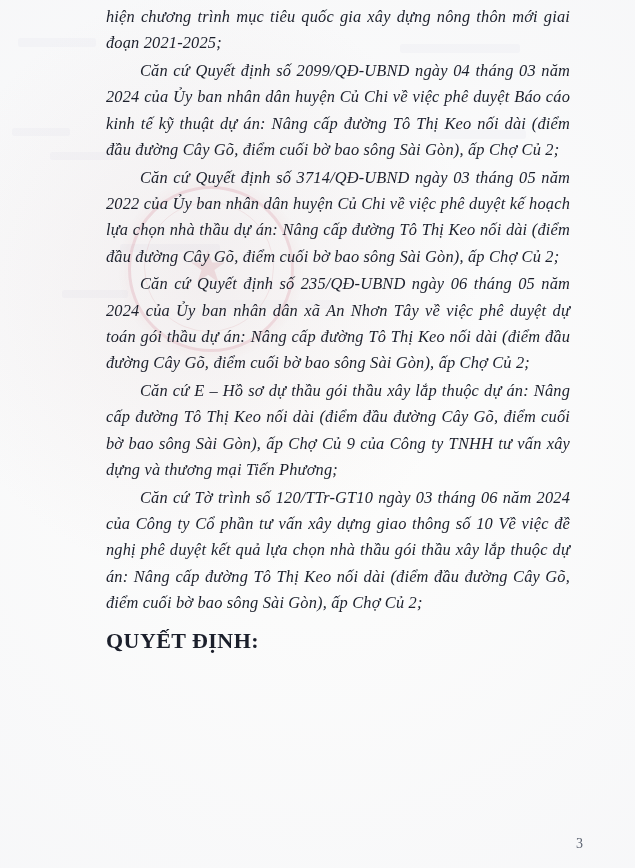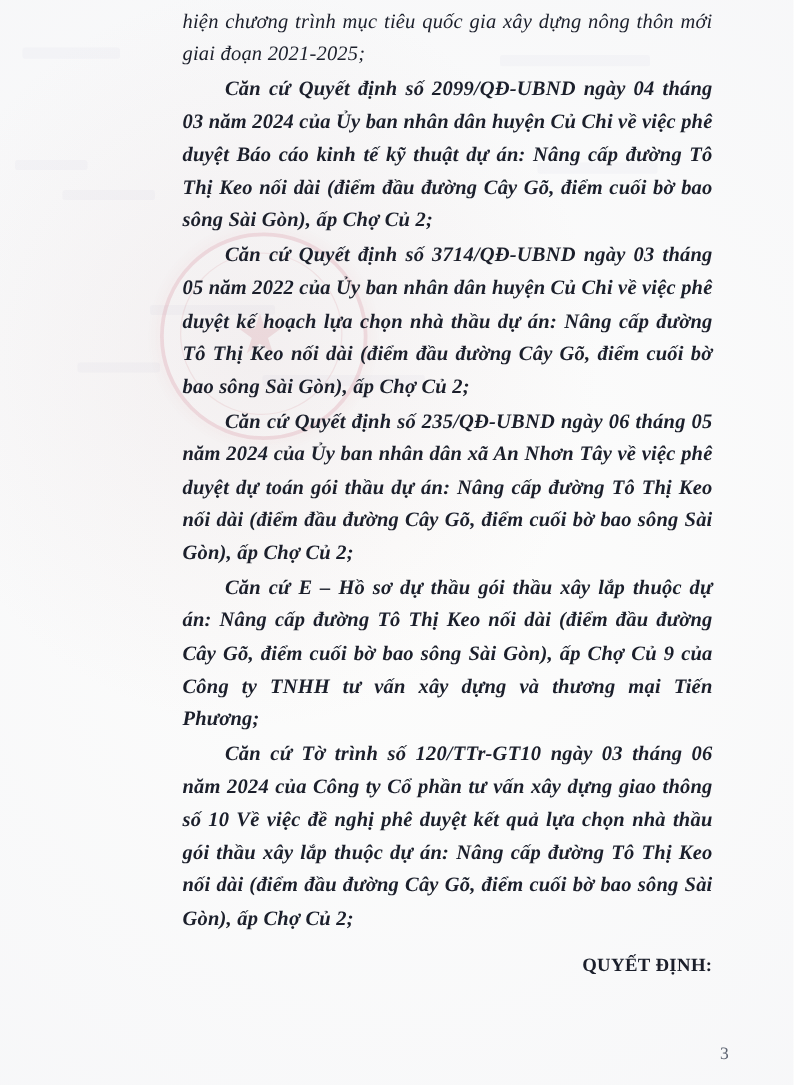--- a/index.html
+++ b/index.html
@@ -75,34 +75,32 @@
   p {
     margin: 0;
     text-align: justify;
     text-justify: inter-word;
     font-size: 16.4px;
     line-height: 26.3px;
     letter-spacing: .01em;
   }
   p.italic {
     font-style: italic;
-    margin-left: 40px;
   }
   p.indent {
     text-indent: 34px;
   }
   p.gap {
     margin-top: 1.5px;
-    font-weight: bold;
   }
   .heading {
-    text-align: right;
+    text-align: left;
     font-weight: bold;
     font-style: normal;
-    font-size: 15px;
+    font-size: 22px;
     letter-spacing: .02em;
     margin-top: 12px;
     margin-bottom: 5px;
   }
   #page-number {
     position: absolute;
     right: 52px;
     bottom: 16px;
     font-size: 14px;
     color: #5d6472;

